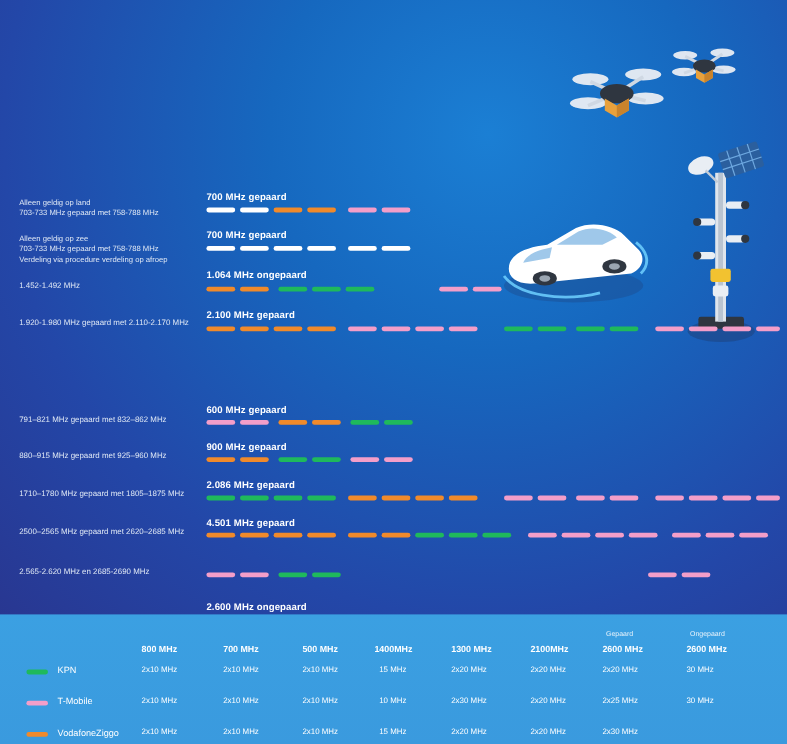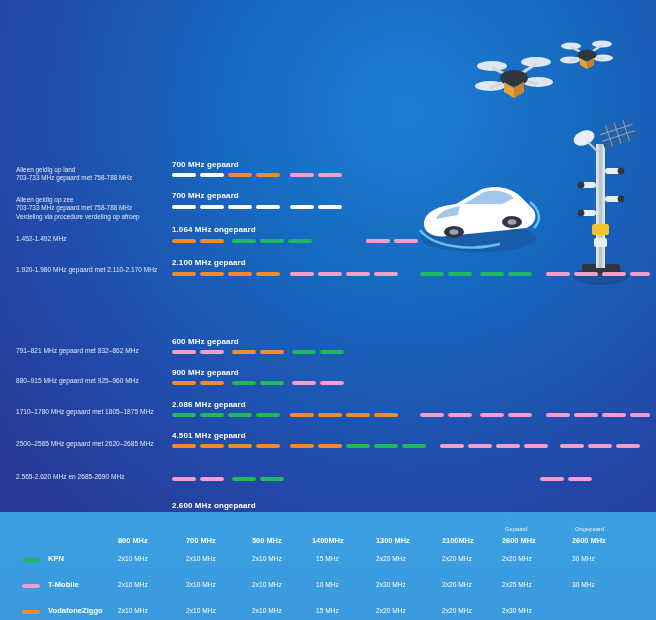--- a/index.html
+++ b/index.html
@@ -52,21 +52,21 @@
   .th{
     position:absolute;color:#ffffff;font-size:7.4px;font-weight:bold;
   }
   .thsm{
     position:absolute;color:#e8f3fb;font-size:5.8px;
   }
   .td{
     position:absolute;color:#ffffff;font-size:6.6px;
   }
   .legend{
-    position:absolute;color:#ffffff;font-size:7.6px;font-weight:bold;
+    position:absolute;color:#ffffff;font-size:7.6px;font-weight:normal;
   }
   .legend-dash{
     position:absolute;height:4px;width:18px;border-radius:2px;
   }
   
   .illus{position:absolute;}
   svg{display:block;}
 </style>
 </head>
 <body>

